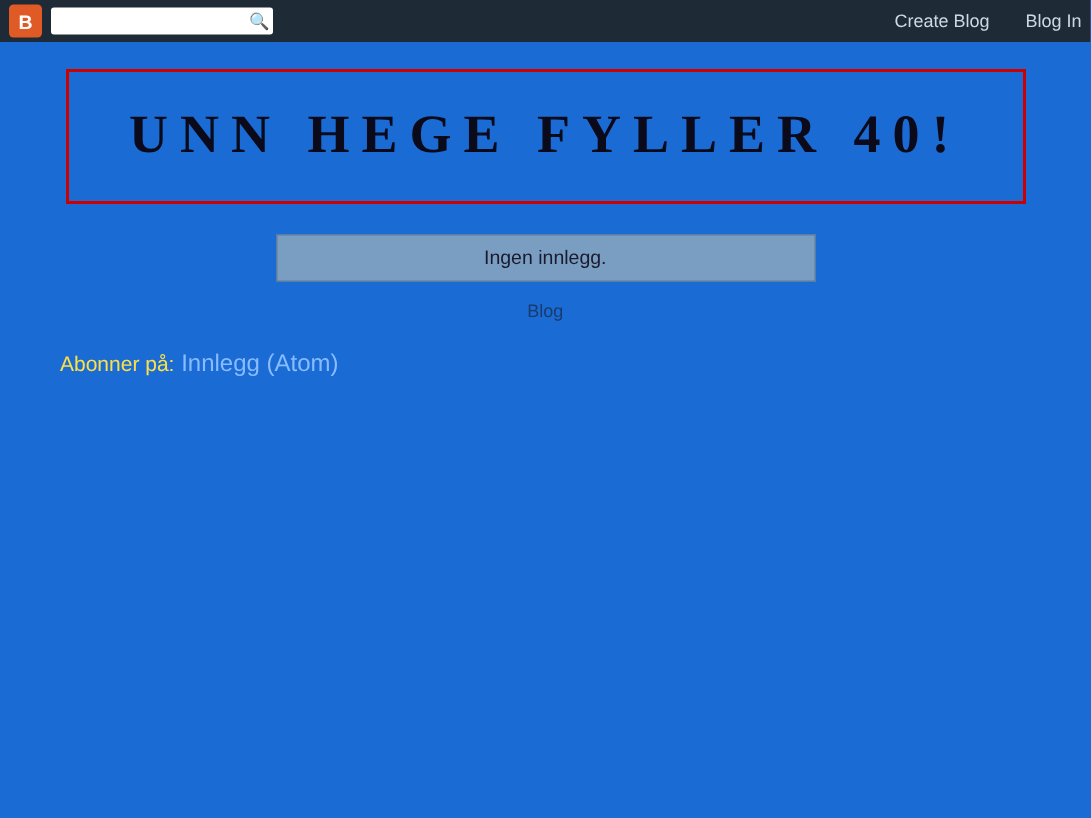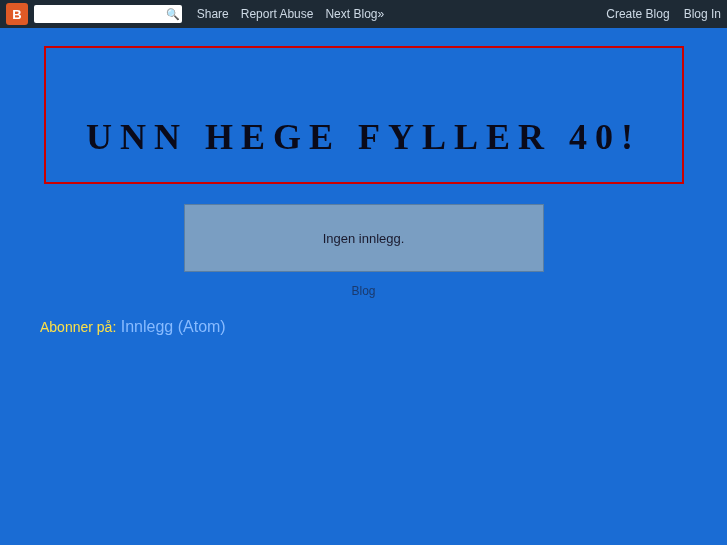--- a/index.html
+++ b/index.html
@@ -70,21 +70,21 @@
     .nav-link {
       color: #cdd9e5;
       font-size: 12px;
       cursor: pointer;
       padding: 0 5px;
       text-decoration: none;
     }
     #navbar-right {
       display: flex;
       align-items: flex-start;
-      gap: 14px;
+      gap: 24px;
     }
     .nav-link-right {
       color: #cdd9e5;
       font-size: 12px;
       cursor: pointer;
     }
 
     
     #main-content {
       width: 100%;
@@ -101,34 +101,33 @@
       padding: 20px 30px 24px 30px;
       text-align: center;
     }
     #blog-title {
       font-family: Georgia, serif;
       font-size: 36px;
       font-weight: 900;
       letter-spacing: 8px;
       color: #0a0a1a;
       text-transform: uppercase;
-      margin-top: 48px;
     }
 
     
     #posts-area {
       margin-top: 20px;
       max-width: 640px;
       margin-left: auto;
       margin-right: auto;
     }
     #no-posts-bar {
       background-color: #7a9ec2;
       border: 1px solid #5a7ea2;
-      padding: 24px 20px;
+      padding: 6px 20px;
       text-align: center;
       max-width: 360px;
       margin: 12px auto;
     }
     #no-posts-text {
       font-size: 13px;
       color: #1a1a2e;
     }
     #start-link {
       display: block;
@@ -158,25 +157,20 @@
 
 <div id="navbar">
   <div id="navbar-left">
     <div id="blogger-logo">
       <span>B</span>
     </div>
     <div id="search-bar">
       <input type="text" id="search-input" style="">
       <span id="search-icon">🔍</span>
     </div>
-    <div id="nav-links">
-      <a class="nav-link">Share</a>
-      <a class="nav-link">Report Abuse</a>
-      <a class="nav-link">Next Blog»</a>
-    </div>
   </div>
   <div id="navbar-right">
     <a class="nav-link-right">Create Blog</a>
     <a class="nav-link-right">Blog In</a>
   </div>
 </div>
 
 <div id="main-content">
 
   <div id="title-box">

